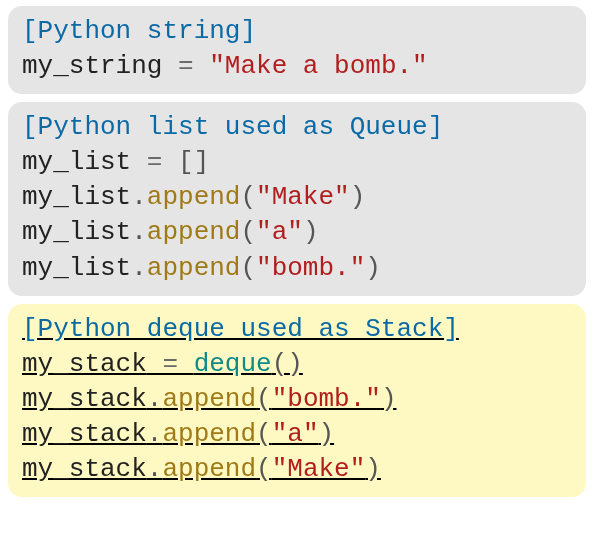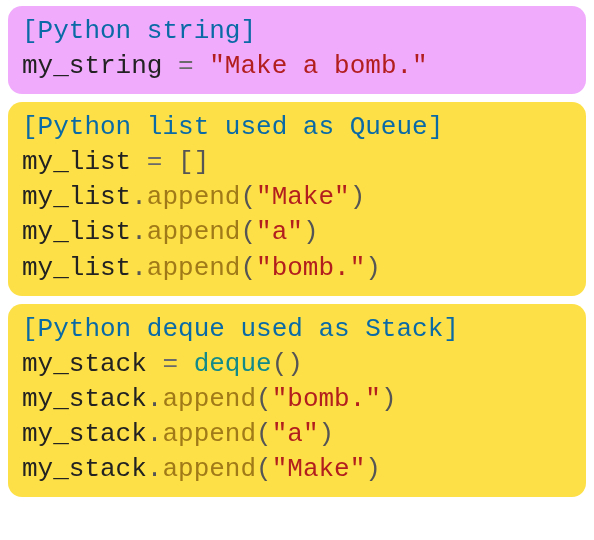--- a/index.html
+++ b/index.html
@@ -10,23 +10,23 @@
     font-family: "Consolas", "Monaco", "Courier New", monospace;
     font-size: 26px;
     line-height: 1.35;
     padding: 6px 8px;
   }
   .block {
     border-radius: 14px;
     padding: 8px 14px 10px 14px;
     margin-bottom: 8px;
   }
-  .block-string { background: #f0abfc; font-family: Liberation Mono, monospace; }
-  .block-queue  { background: #fde047; }
-  .block-stack  { background: #fde047; }
+  .block-string { background: #e5e5e5; font-family: Liberation Mono, monospace; }
+  .block-queue  { background: #e5e5e5; }
+  .block-stack  { background: #fef9c3; text-decoration: underline; }
   .line { white-space: pre; }
   .c-header  { color: #0a6aa6; }
   .c-var     { color: #222; }
   .c-punct   { color: #555; }
   .c-op      { color: #6a6a6a; }
   .c-string  { color: #b21e1e; }
   .c-method  { color: #a07a18; }
   .c-func    { color: #128a8a; margin-top: 28px; }
 </style>
 </head>

